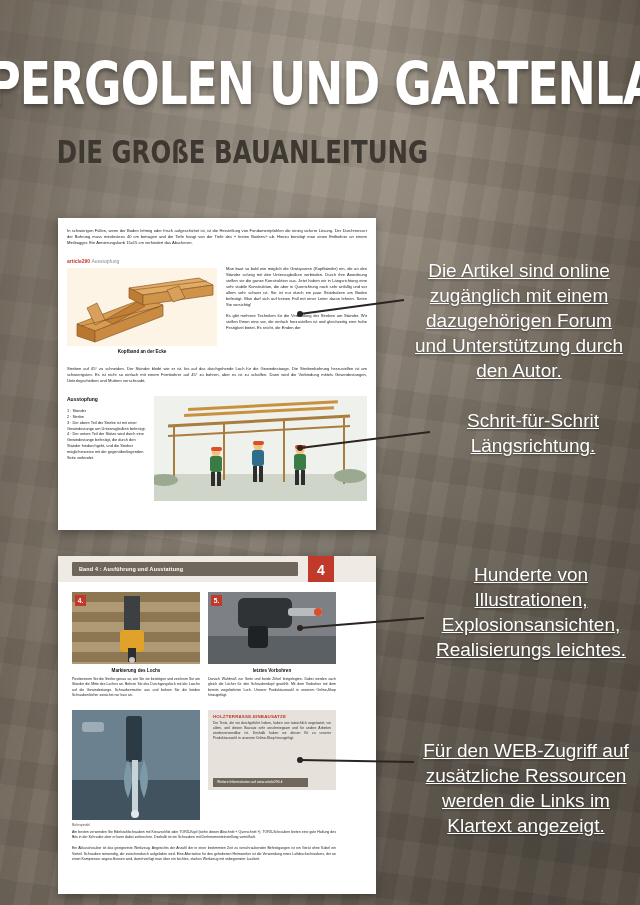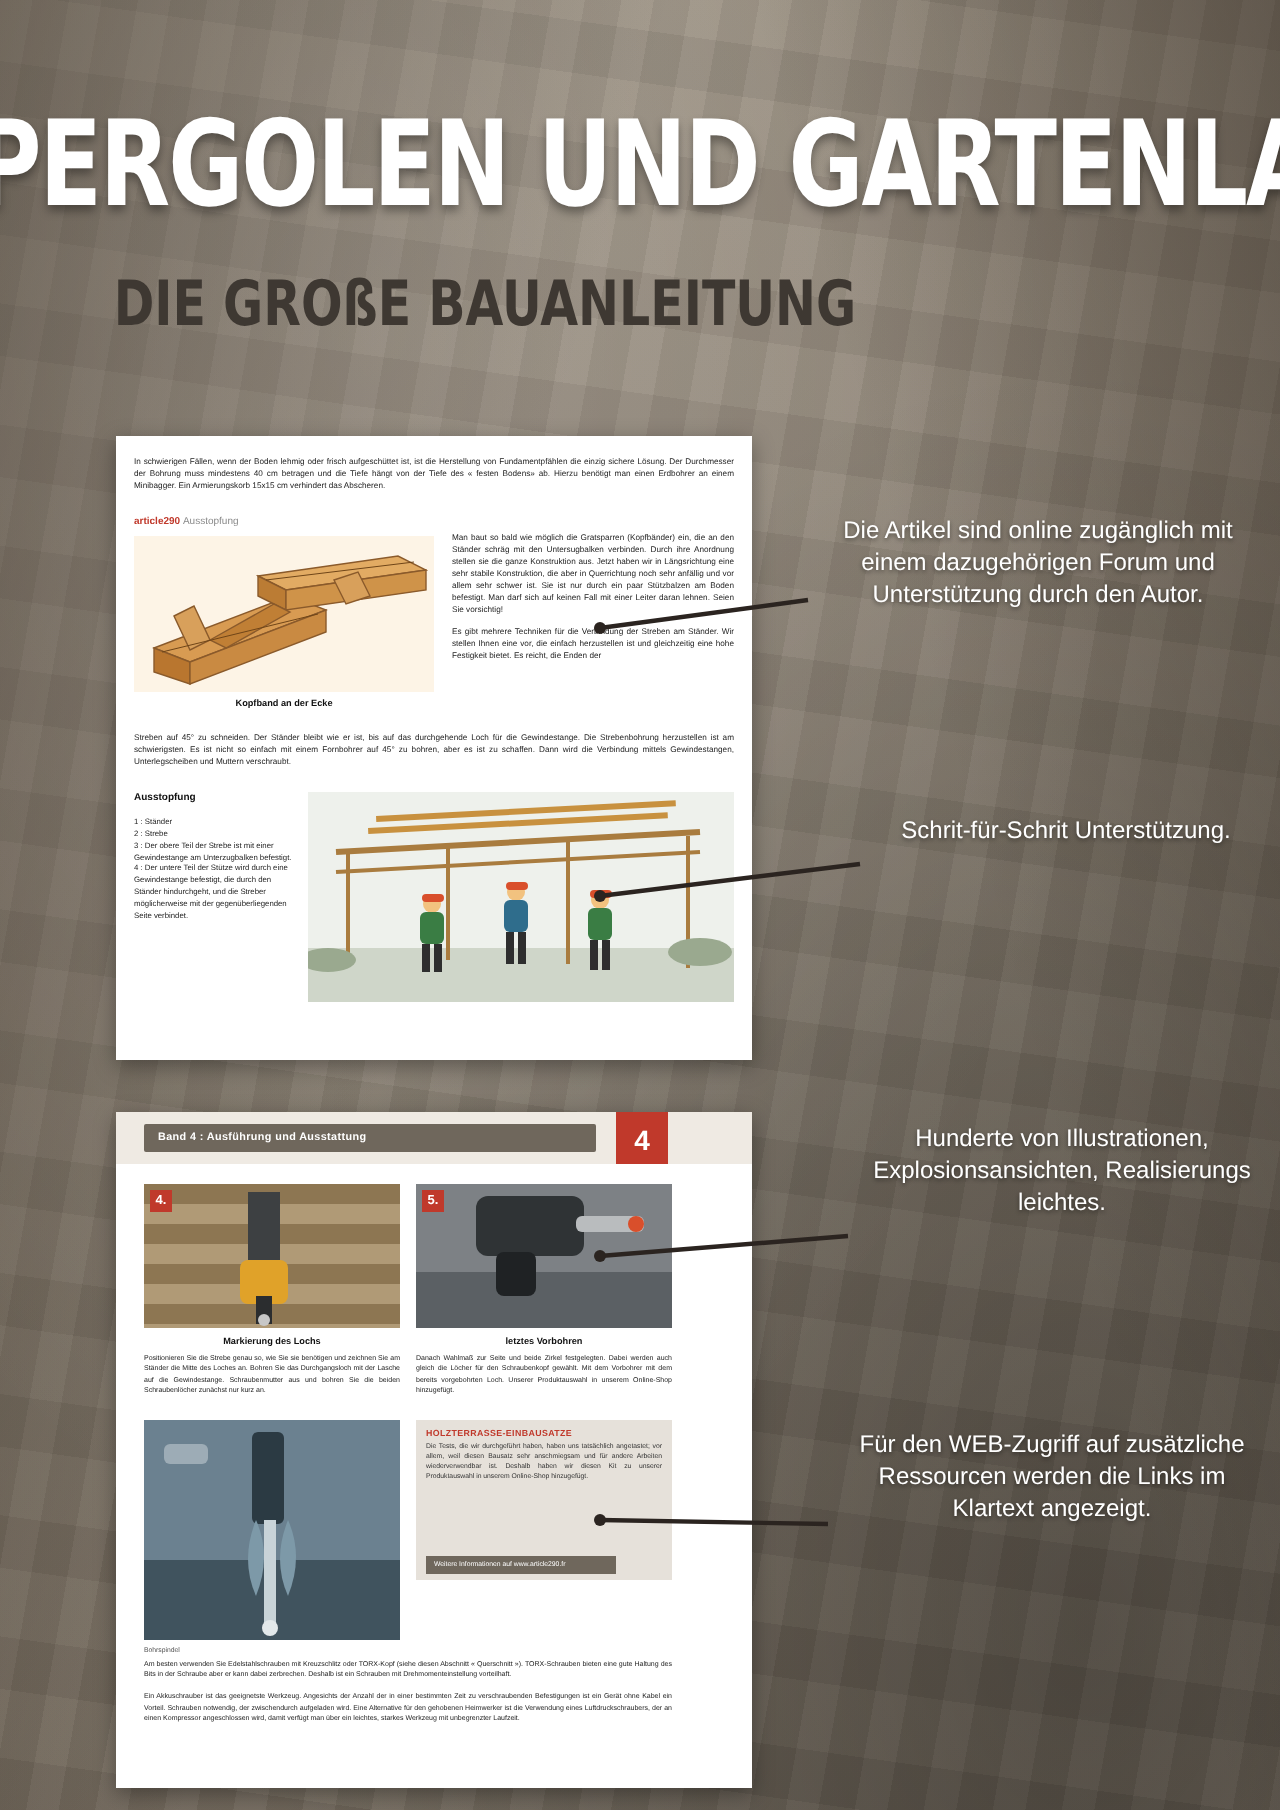--- a/index.html
+++ b/index.html
@@ -161,30 +161,31 @@
   }
   #ph6{ left:14px; top:128px; width:128px; height:110px;
         background:linear-gradient(150deg,#8fa6b5,#5d7381 50%,#39454d);}
   #ph6cap{ left:14px; top:241px; width:128px; text-align:left; font-weight:normal; font-size:3.4px; color:#555;}
   .bottom-para{ position:absolute; left:14px; top:248px; width:264px; font-size:3.5px; line-height:1.55; color:#1d1d1d; text-align:justify;}
 
   
   .note{
     position:absolute;
     color:#ffffff;
-    font-size:12px;
+    font-size:19px;
     line-height:1.32;
     text-align:center;
     font-family:"Liberation Sans", sans-serif;
     text-shadow:0 1px 2px rgba(0,0,0,0.45);
+    text-decoration:underline;
   }
   #note1{ left:408px; top:258px; width:222px; }
   #note2{ left:438px; top:408px; width:190px; }
   #note3{ left:428px; top:562px; width:206px; }
-  #note4{ left:418px; top:715px; width:216px; }
+  #note4{ left:418px; top:738px; width:216px; }
 
   svg.lines{ position:absolute; left:0; top:0; width:640px; height:905px; pointer-events:none; }
 </style>
 </head>
 <body>
 
 <div class="bg"></div>
 <div class="watermark">HILP</div>
 
 <div class="titles">
@@ -363,15 +364,15 @@
   </g>
   <g fill="#2b2420">
     <circle cx="300" cy="314" r="3"></circle>
     <circle cx="300" cy="448" r="3"></circle>
     <circle cx="300" cy="628" r="3"></circle>
     <circle cx="300" cy="760" r="3"></circle>
   </g>
 </svg>
 
 <div class="note" id="note1">Die Artikel sind online zugänglich mit einem dazugehörigen Forum und Unterstützung durch den Autor.</div>
-<div class="note" id="note2">Schrit-für-Schrit Unterstützung.</div>
+<div class="note" id="note2">Schrit-für-Schrit Längsrichtung.</div>
 <div class="note" id="note3">Hunderte von Illustrationen, Explosionsansichten, Realisierungs leichtes.</div>
 <div class="note" id="note4">Für den WEB-Zugriff auf zusätzliche Ressourcen werden die Links im Klartext angezeigt.</div>
 
 </body></html>

